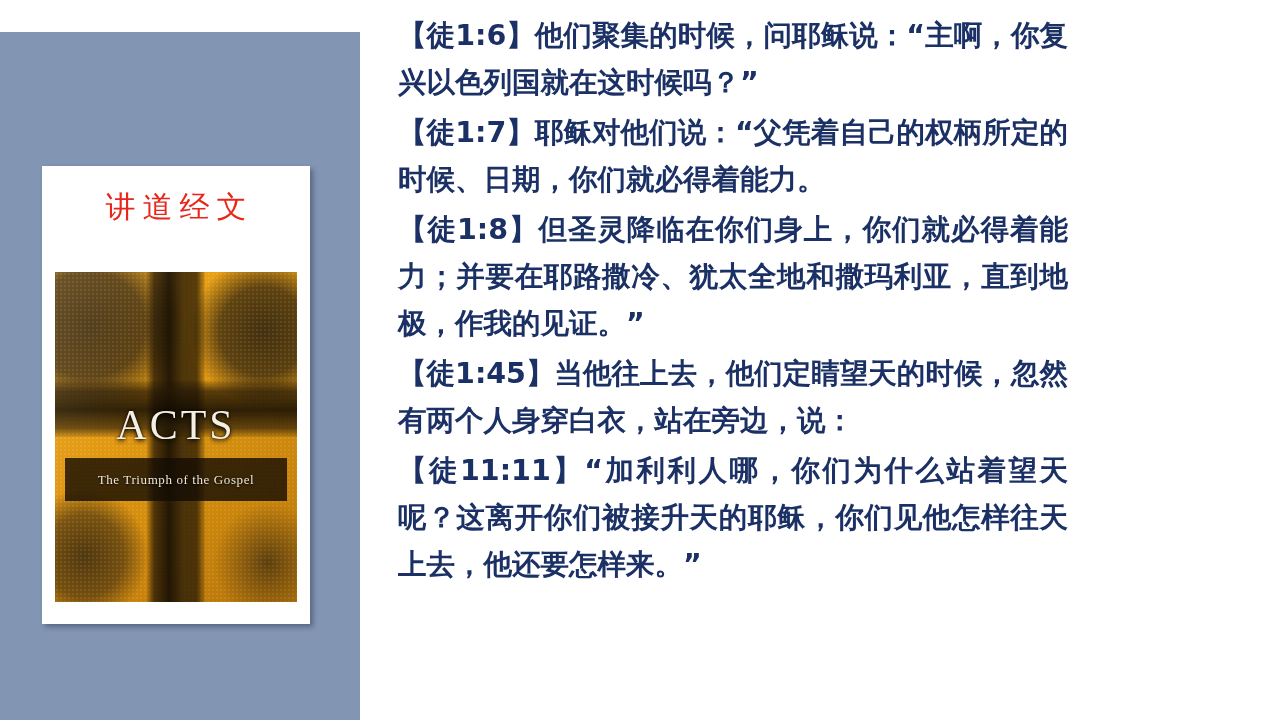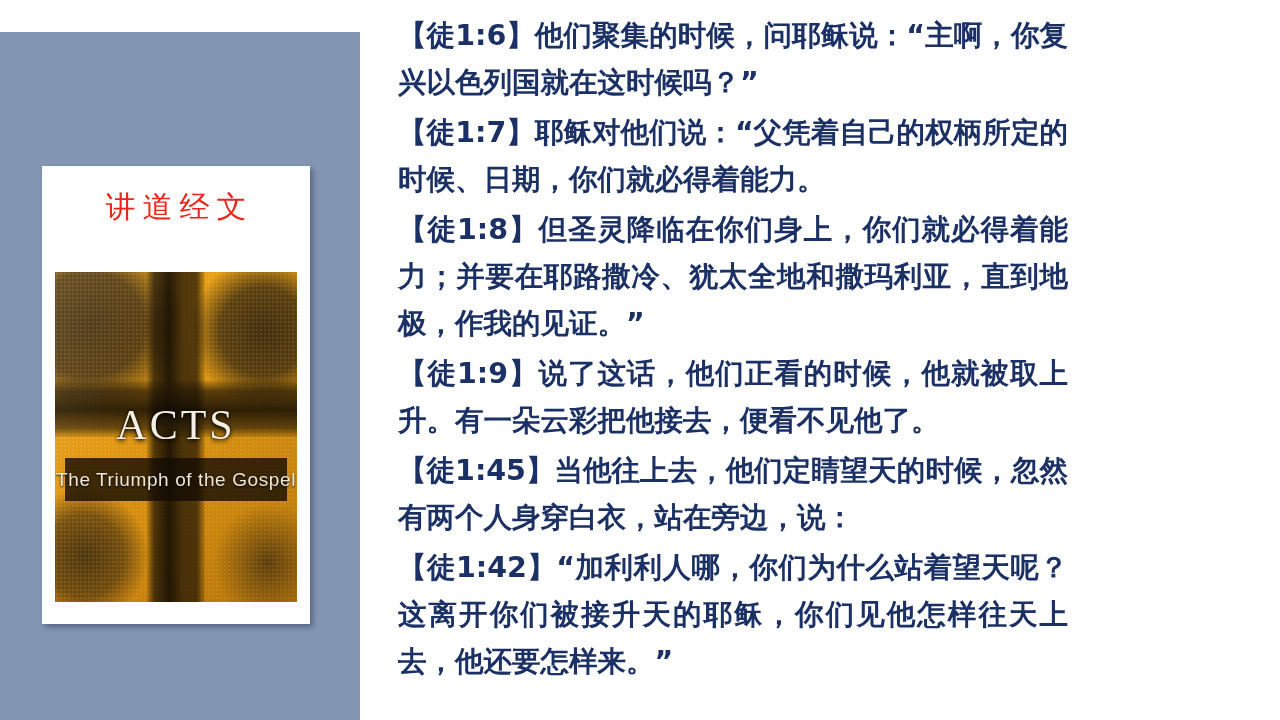--- a/index.html
+++ b/index.html
@@ -152,22 +152,22 @@
     top: 56.5%;
     width: 92%;
     height: 13%;
     background: rgba(20, 13, 4, 0.80);
     display: flex;
     align-items: center;
     justify-content: center;
   }
 
   .cover-subtitle {
-    font-family: Liberation Sans, sans-serif;
-    font-size: 19px;
+    font-family: Liberation Serif, serif;
+    font-size: 13px;
     letter-spacing: 0.6px;
     color: #efe7d6;
     white-space: nowrap;
     text-shadow: 0 1px 2px rgba(0,0,0,0.9);
   }
 
   
   .scripture-panel {
     position: absolute;
     left: 360px;
@@ -214,18 +214,17 @@
         </div>
       </div>
 
     </div>
   </div>
 
   <div class="scripture-panel">
     <p class="verse">【徒1:6】他们聚集的时候，问耶稣说：“主啊，你复兴以色列国就在这时候吗？”</p>
     <p class="verse">【徒1:7】耶稣对他们说：“父凭着自己的权柄所定的时候、日期，你们就必得着能力。</p>
     <p class="verse">【徒1:8】但圣灵降临在你们身上，你们就必得着能力；并要在耶路撒冷、犹太全地和撒玛利亚，直到地极，作我的见证。”</p>
-    <p class="verse">【徒1:9】说了这话，他们正看的时候，他就被取上升。有一朵云彩把他接去，便看不见他了。</p>
     <p class="verse">【徒1:45】当他往上去，他们定睛望天的时候，忽然有两个人身穿白衣，站在旁边，说：</p>
-    <p class="verse">【徒1:42】“加利利人哪，你们为什么站着望天呢？这离开你们被接升天的耶稣，你们见他怎样往天上去，他还要怎样来。”</p>
+    <p class="verse">【徒11:11】“加利利人哪，你们为什么站着望天呢？这离开你们被接升天的耶稣，你们见他怎样往天上去，他还要怎样来。”</p>
   </div>
 
 </div>
 
 </body></html>

